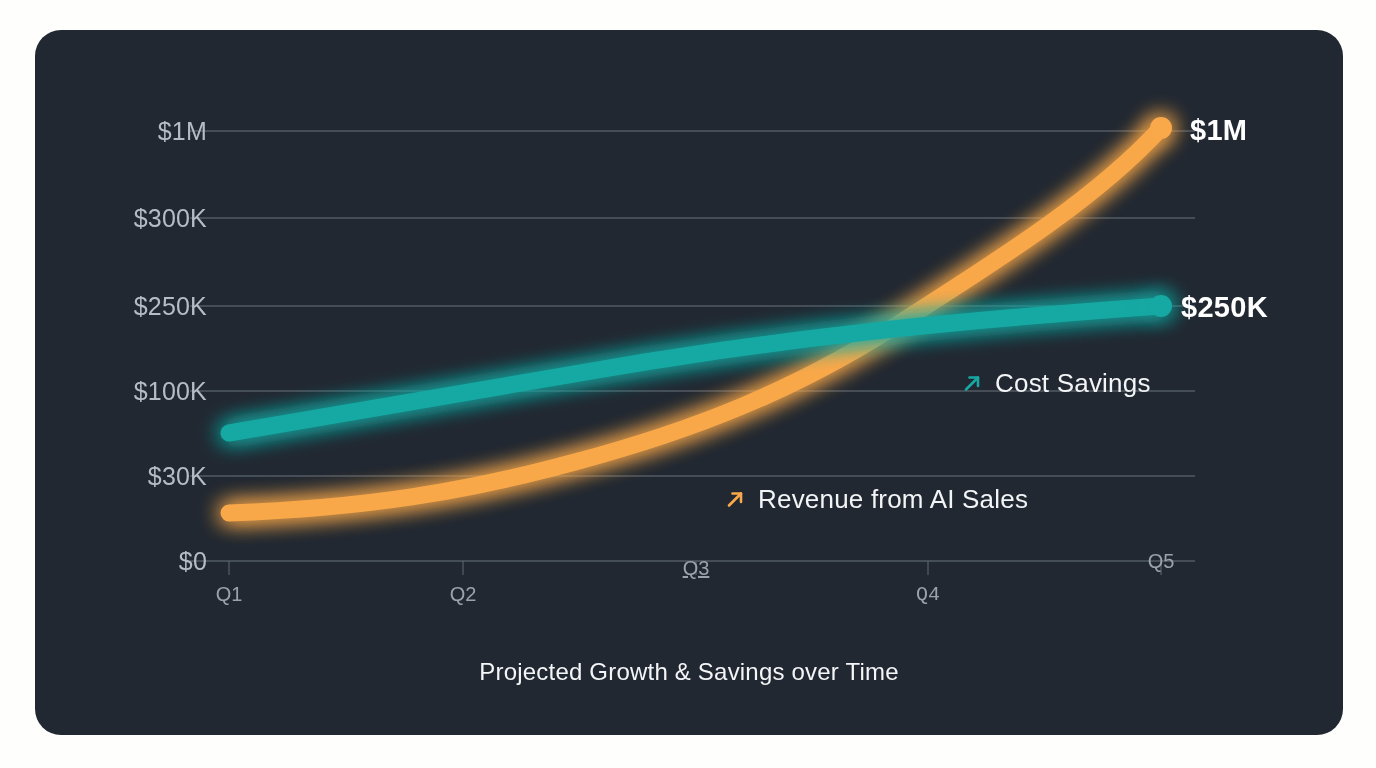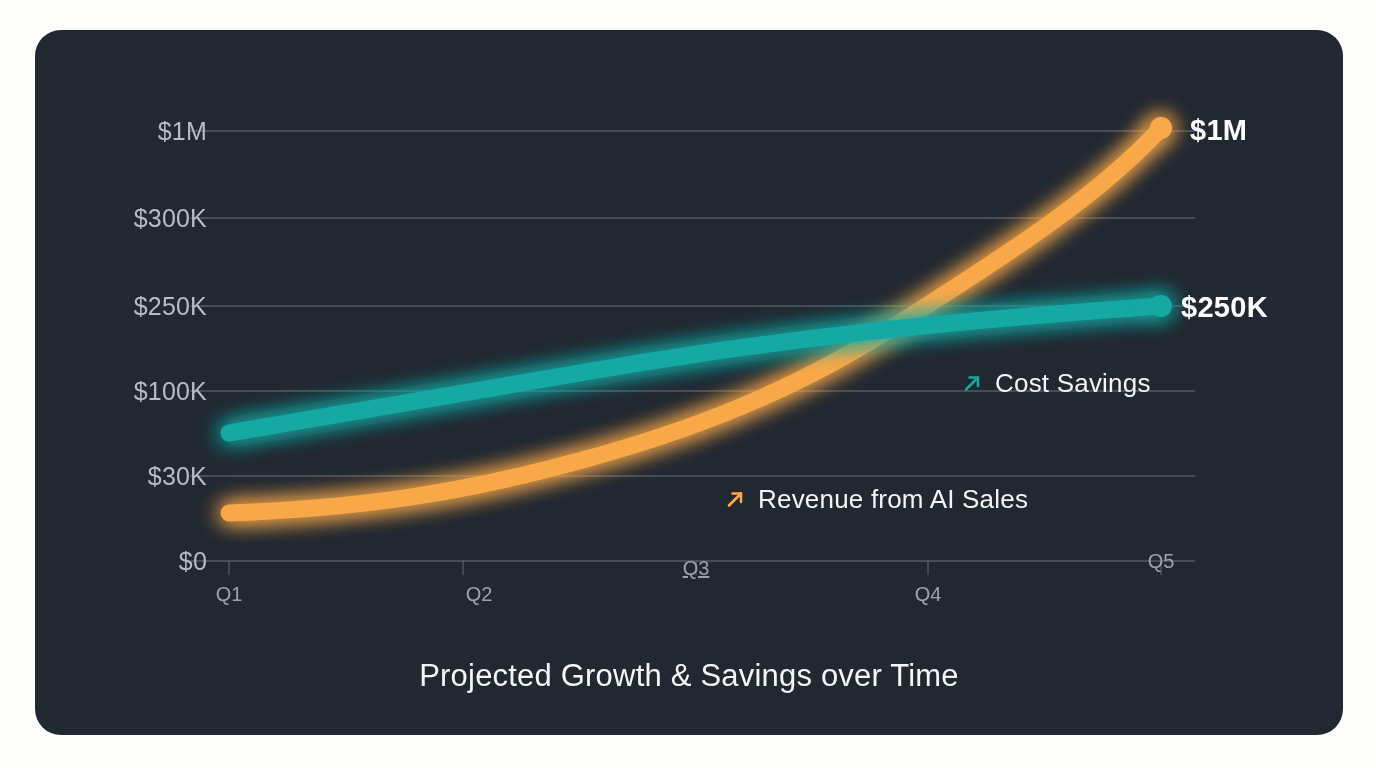--- a/index.html
+++ b/index.html
@@ -85,21 +85,21 @@
     display: block;
     width: 24px;
     height: 24px;
   }
   .chart-title {
     position: absolute;
     left: 0;
     right: 0;
     text-align: center;
     color: #f4f5f7;
-    font-size: 31px;
+    font-size: 24px;
     font-family: "Liberation Sans", sans-serif;
     letter-spacing: 0.2px;
   }
 </style>
 </head>
 <body>
 
 <div id="root">
   <div class="card">
 
@@ -155,23 +155,23 @@
     </svg>
 
     <div class="ylabel" style="left:20px; top:101px; width:152px;">$1M</div>
     <div class="ylabel" style="left:20px; top:188px; width:152px;">$300K</div>
     <div class="ylabel" style="left:20px; top:276px; width:152px;">$250K</div>
     <div class="ylabel" style="left:20px; top:361px; width:152px;">$100K</div>
     <div class="ylabel" style="left:20px; top:446px; width:152px;">$30K</div>
     <div class="ylabel" style="left:20px; top:531px; width:152px;">$0</div>
 
     <div class="xlabel" style="left:194px; top:553px;">Q1</div>
-    <div class="xlabel" style="left:444px; top:553px;">Q2</div>
+    <div class="xlabel" style="left:428px; top:553px;">Q2</div>
     <div class="xlabel" style="left:661px; top:527px;text-decoration:underline;">Q3</div>
-    <div class="xlabel" style="left:893px; top:553px;">Q4</div>
+    <div class="xlabel" style="left:893px; top:553px;font-family:Liberation Mono, monospace;">Q4</div>
     <div class="xlabel" style="left:1126px; top:520px;">Q5</div>
 
     <div class="endlabel" style="left:1155px; top:100px;">$1M</div>
     <div class="endlabel" style="left:1146px; top:277px;">$250K</div>
 
     <div class="legend-item" style="left:925px; top:353px;">
       <svg class="legend-arrow" viewBox="0 0 24 24">
         <path d="M6 18 L18 6" stroke="#16a8a2" stroke-width="2.6" stroke-linecap="round" fill="none"></path>
         <path d="M9.5 6 L18 6 L18 14.5" stroke="#16a8a2" stroke-width="2.6" stroke-linecap="round" stroke-linejoin="round" fill="none"></path>
       </svg>

